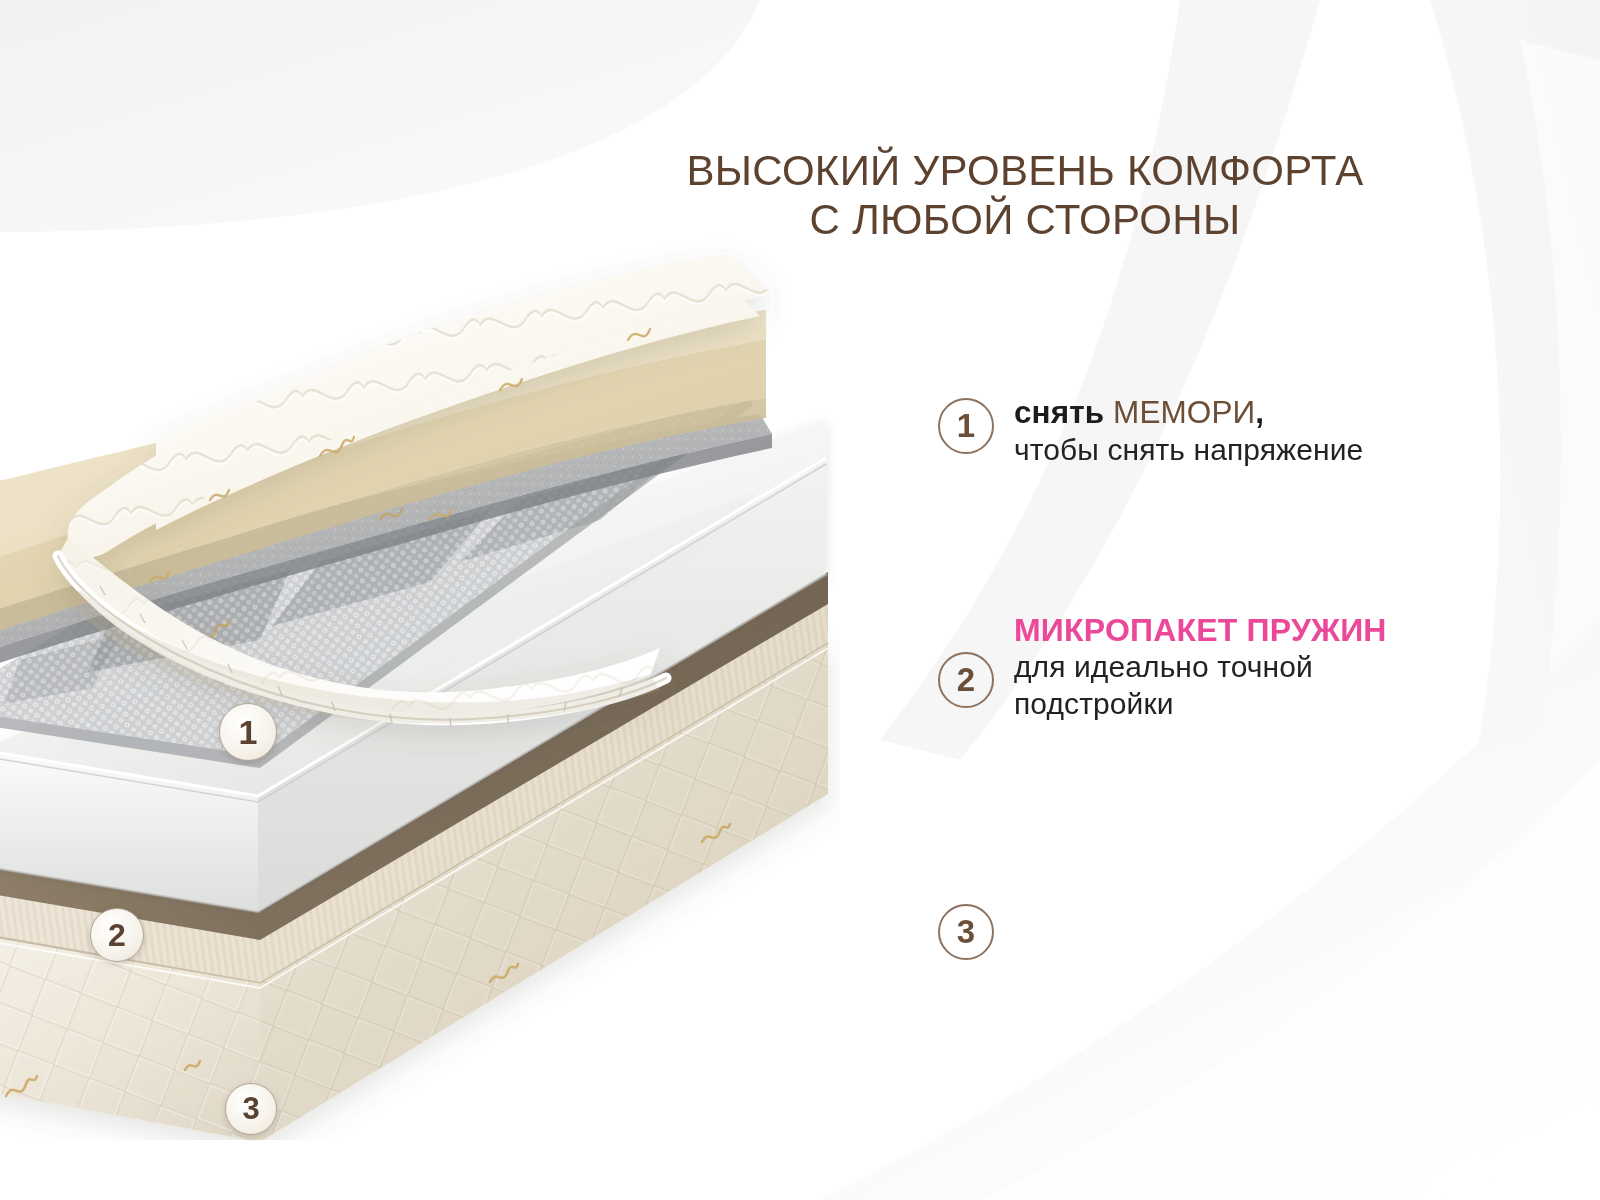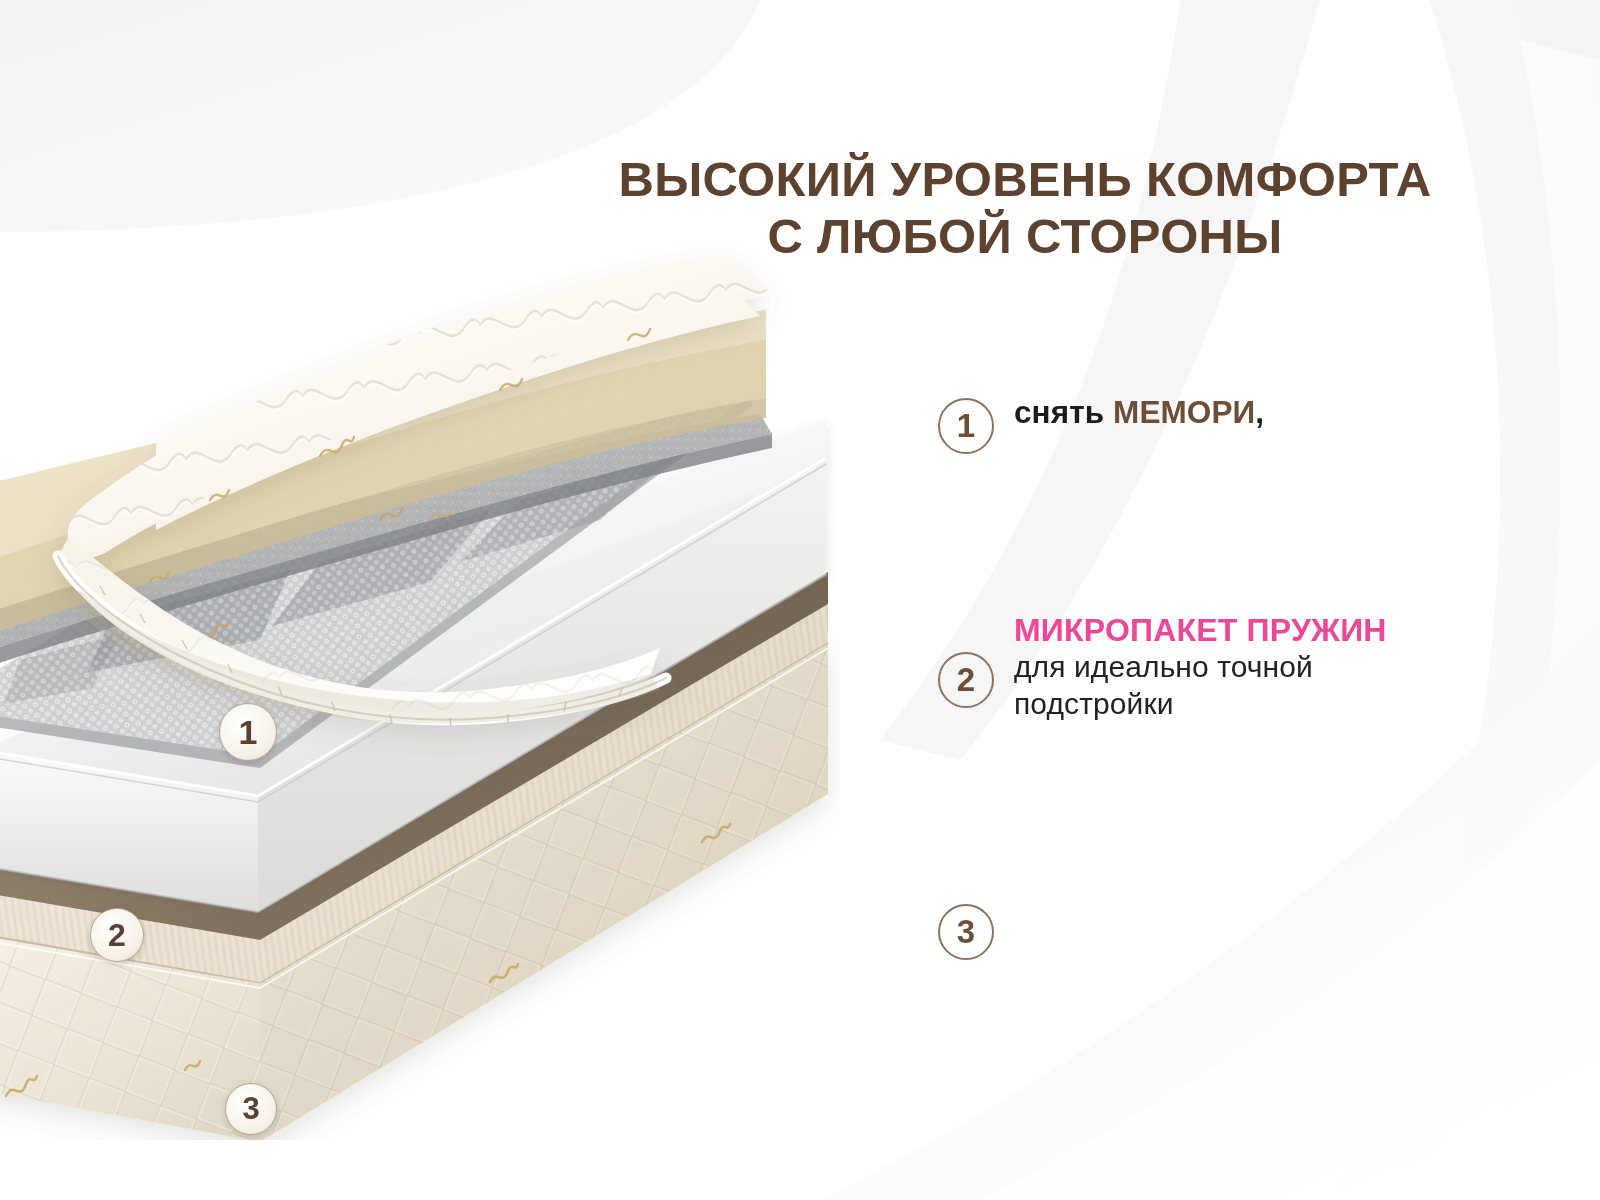--- a/index.html
+++ b/index.html
@@ -10,22 +10,22 @@
     -webkit-font-smoothing:antialiased;
   }
 
   
   #bg-decor{position:absolute;inset:0;width:1600px;height:1200px;z-index:0;pointer-events:none;}
 
   
   .headline{
     position:absolute;left:520px;top:118px;width:1010px;
     z-index:6;
-    font-weight:700;
-    font-size:49px;line-height:1.17;
+    font-weight:400;
+    font-size:42px;line-height:1.17;
     letter-spacing:0.3px;
     color:#5c422f;
     text-align:center;
     white-space:pre-line;
   }
 
   
   .feature{
     position:absolute;z-index:6;display:flex;align-items:flex-start;
   }
@@ -35,21 +35,21 @@
     display:flex;align-items:center;justify-content:center;
     font-size:33px;font-weight:700;color:#6b4f38;
     box-sizing:border-box;
     background:transparent;
   }
   .feature-text{margin-left:20px;padding-top:1px;}
   .f-title{
     font-size:31.5px;font-weight:700;color:#1c1c1c;
     line-height:1.23;letter-spacing:0.1px;white-space:nowrap;
   }
-  .f-title .accent{color:#6b4f38;font-weight:700;}
+  .f-title .accent{color:#6b4f38;font-weight:400;}
   .f-strong{
     font-size:32px;font-weight:700;color:#ec4899;
     line-height:1.2;letter-spacing:0.2px;white-space:nowrap;
   }
   .f-sub{
     font-size:30px;font-weight:400;color:#222222;
     line-height:1.22;white-space:pre-line;letter-spacing:0.1px;
   }
 
   
@@ -365,20 +365,21 @@
 
 <h1 class="headline">ВЫСОКИЙ УРОВЕНЬ КОМФОРТА
 С ЛЮБОЙ СТОРОНЫ</h1>
 
 <div class="feature" id="feature-1">
   <div class="badge">1</div>
   <div class="feature-text">
     <div class="f-title">
       <span>снять </span><span class="accent">МЕМОРИ</span><span>,</span>
     </div>
+    <div class="f-sub">чтобы снять напряжение</div>
   </div>
 </div>
 
 <div class="feature" id="feature-2">
   <div class="badge">2</div>
   <div class="feature-text">
     <div class="f-strong">МИКРОПАКЕТ ПРУЖИН</div>
     <div class="f-sub">для идеально точной
 подстройки</div>
   </div>

